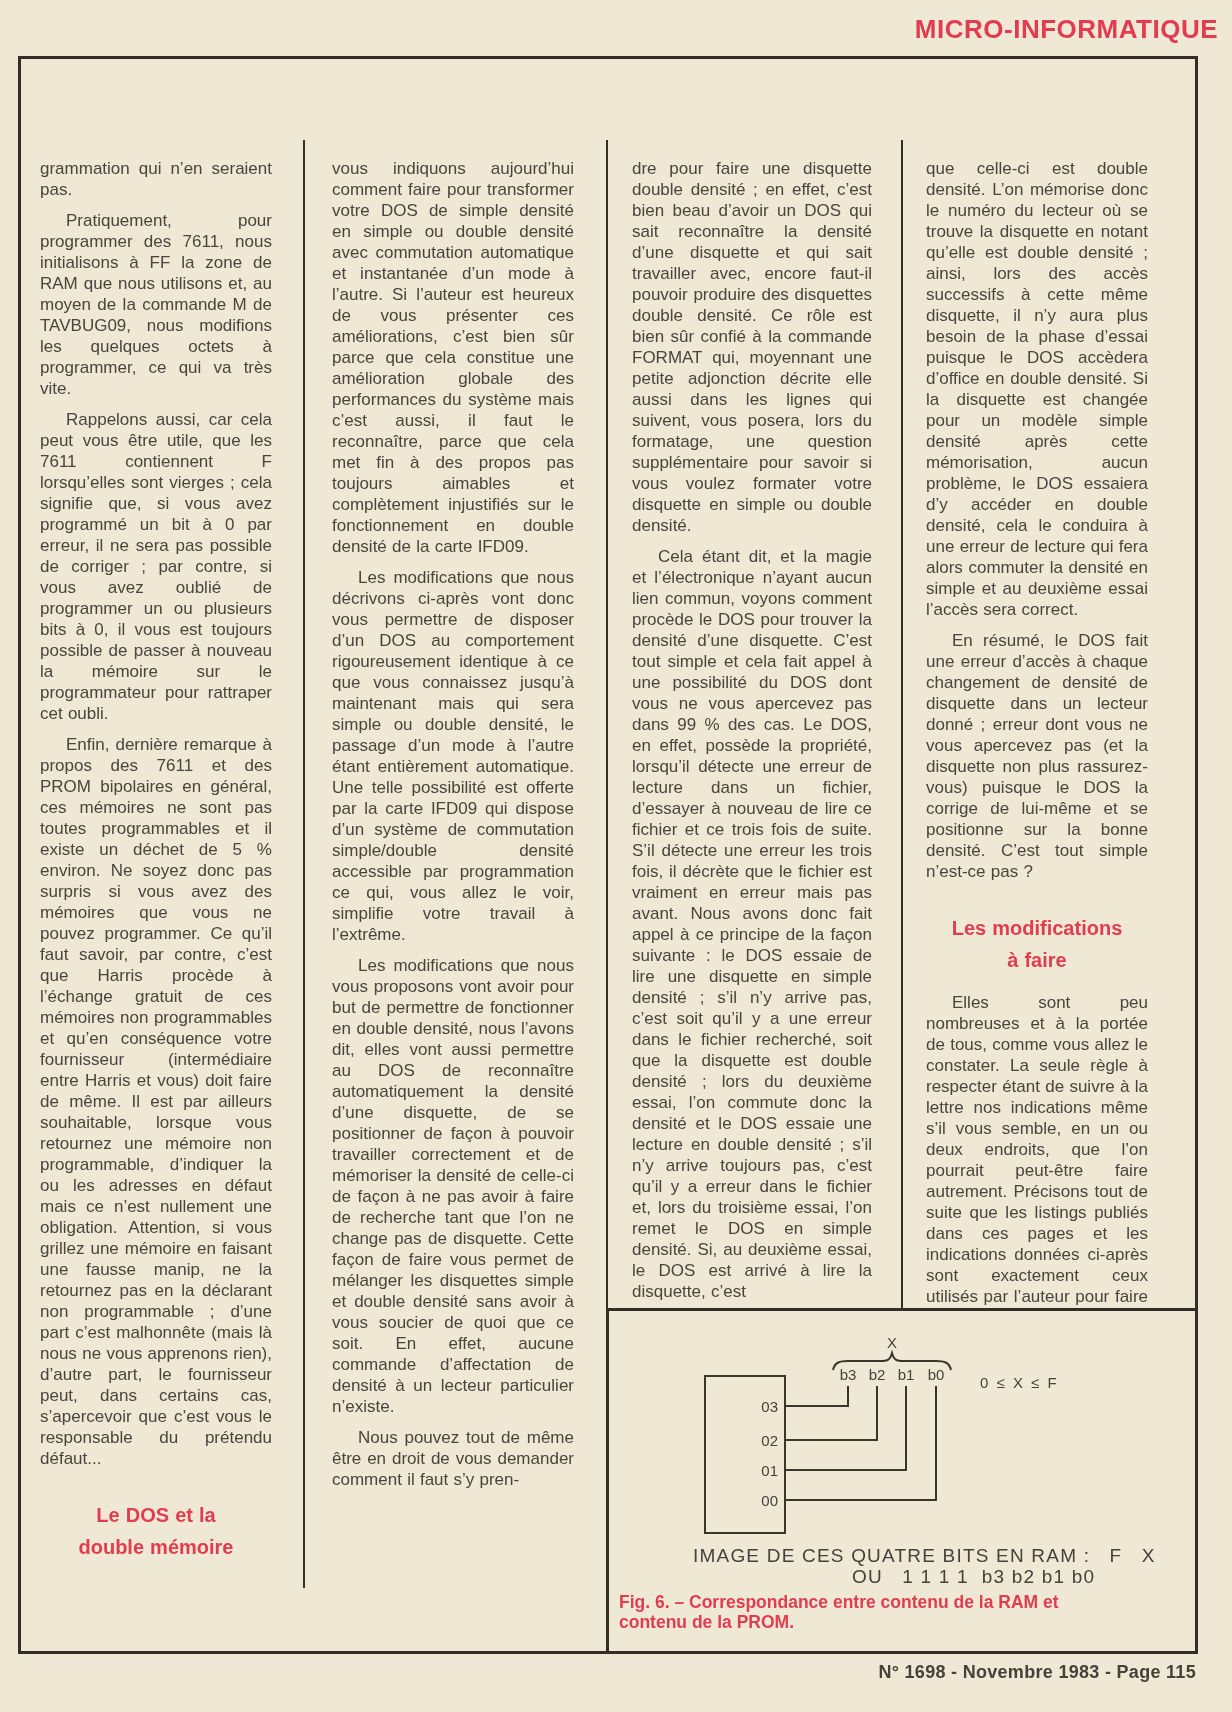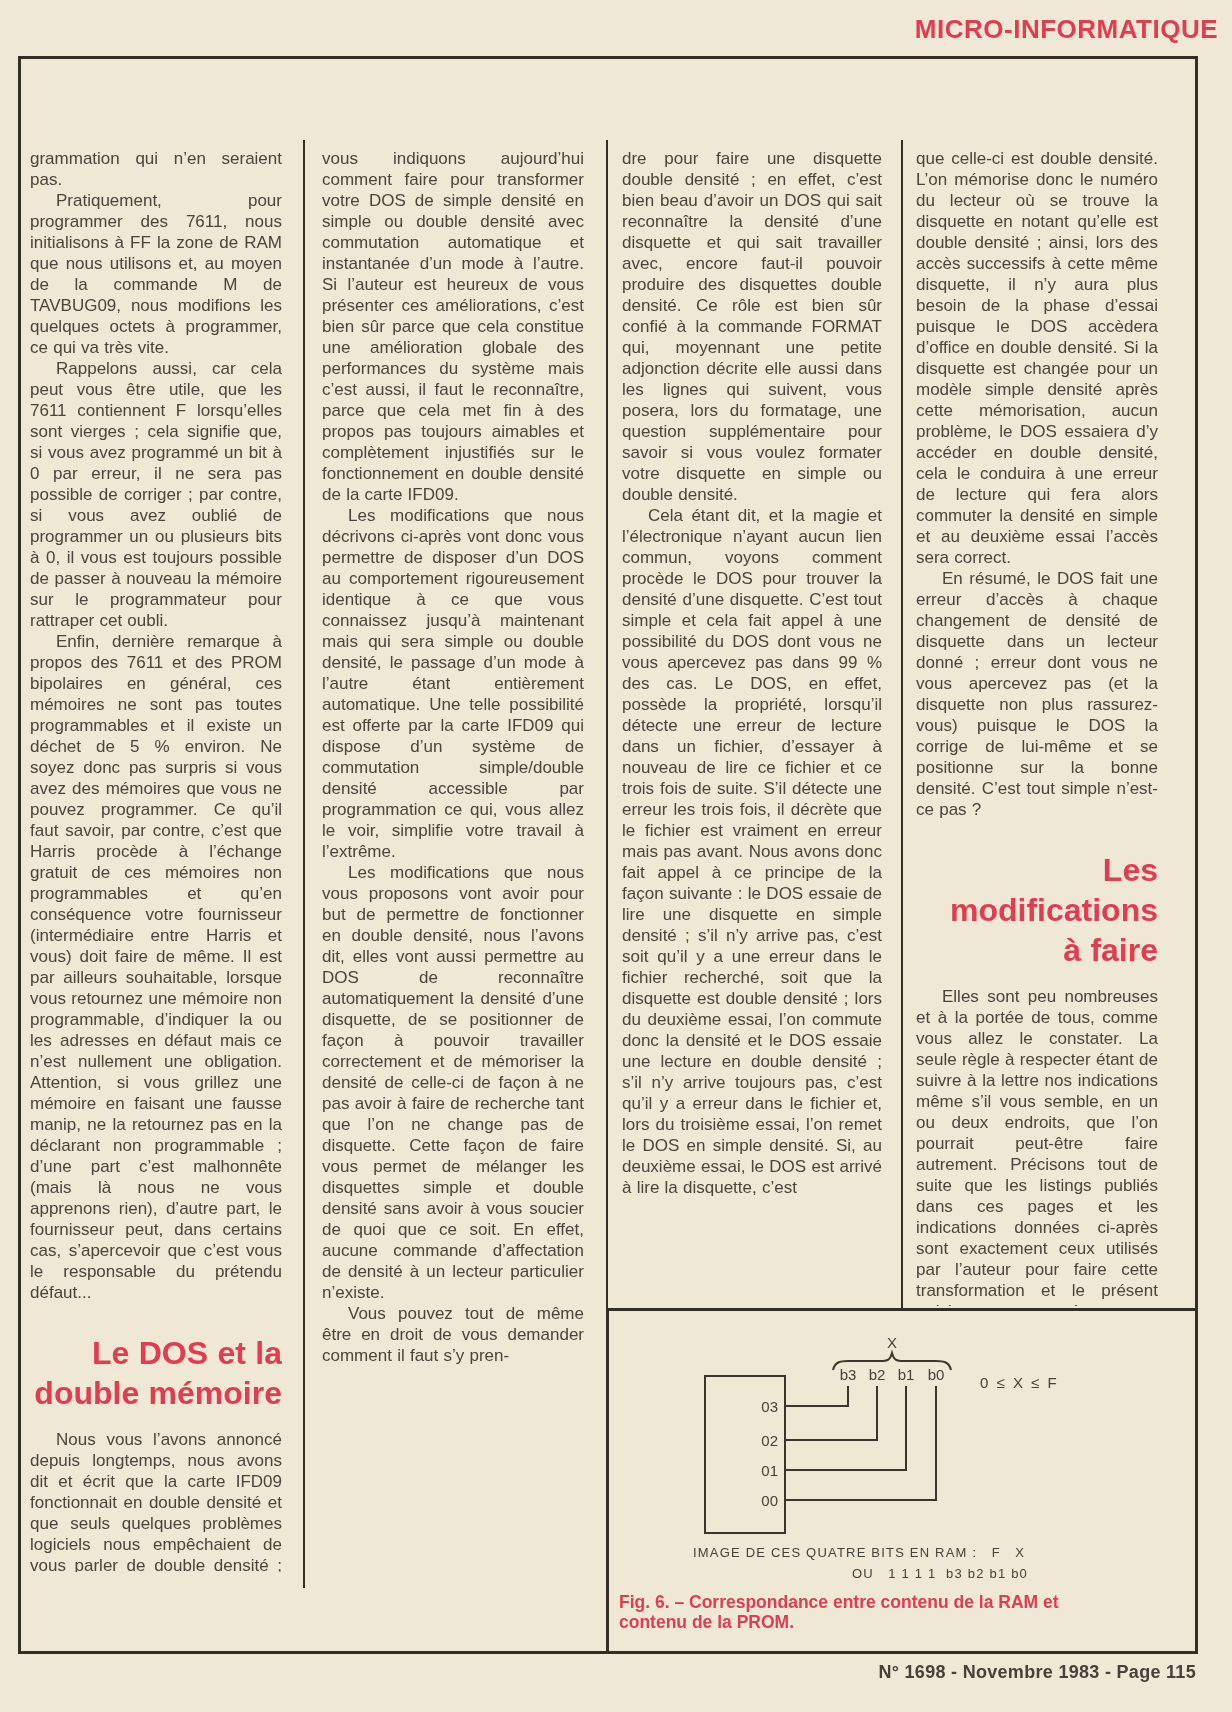--- a/index.html
+++ b/index.html
@@ -14,43 +14,43 @@
   }
   .page-frame{
     position:absolute;left:18px;top:56px;right:34px;bottom:58px;
     border:3px solid #332e26;
   }
   .col{
     position:absolute;top:148px;overflow:hidden;
     text-align:justify;font-size:17px;line-height:21px;
     hyphens:auto;-webkit-hyphens:auto;word-spacing:.5px;
   }
-  .col p{margin:0;text-indent:26px;}
+  .col p{margin:10px;text-indent:26px;}
   .col p.noindent{text-indent:0;}
   .col h2{
-    color:#e23c50;font-size:32px;line-height:40px;
-    margin:30px 0 16px 0;white-space:pre-line;text-align:right;
+    color:#e23c50;font-size:20px;line-height:32px;
+    margin:30px 0 16px 0;white-space:pre-line;text-align:center;
   }
   #col1{left:30px;width:252px;height:1424px;}
   #col2{left:322px;width:262px;height:1424px;}
   #col3{left:622px;width:260px;height:1158px;}
   #col4{left:916px;width:242px;height:1158px;}
   .vrule{position:absolute;width:2px;background:#332e26;}
   #rule1{left:303px;top:140px;height:1448px;}
   #rule2{left:606px;top:140px;height:1514px;}
   #rule3{left:901px;top:140px;height:1170px;}
   .figure-frame{
     position:absolute;left:606px;top:1308px;right:34px;bottom:58px;
     border-top:3px solid #332e26;border-left:3px solid #332e26;
   }
   .figure-svg{position:absolute;left:630px;top:1328px;}
   .figtext{font-size:15px;fill:#46413a;font-family:"Liberation Sans",sans-serif;}
   .figline{stroke:#3a352d;stroke-width:2;fill:none;}
   .ram-line{
-    position:absolute;white-space:pre;font-size:13px;
+    position:absolute;white-space:pre;font-size:19px;
     letter-spacing:1.2px;color:#46413a;
   }
   #ram1{left:693px;top:1545px;}
   #ram2{left:852px;top:1566px;}
   .figure-caption{
     position:absolute;left:619px;top:1592px;width:478px;
     color:#e23c50;font-weight:bold;font-size:17.5px;line-height:20px;text-align:left;
   }
   .page-footer{
     position:absolute;top:1662px;right:36px;
@@ -70,21 +70,21 @@
     <p>Rappelons aussi, car cela peut vous être utile, que les 7611 contiennent F lorsqu’elles sont vierges ; cela signifie que, si vous avez programmé un bit à 0 par erreur, il ne sera pas possible de corriger ; par contre, si vous avez oublié de programmer un ou plusieurs bits à 0, il vous est toujours possible de passer à nouveau la mémoire sur le programmateur pour rattraper cet oubli.</p>
     <p>Enfin, dernière remarque à propos des 7611 et des PROM bipolaires en général, ces mémoires ne sont pas toutes programmables et il existe un déchet de 5 % environ. Ne soyez donc pas surpris si vous avez des mémoires que vous ne pouvez programmer. Ce qu’il faut savoir, par contre, c’est que Harris procède à l’échange gratuit de ces mémoires non programmables et qu’en conséquence votre fournisseur (intermédiaire entre Harris et vous) doit faire de même. Il est par ailleurs souhaitable, lorsque vous retournez une mémoire non programmable, d’indiquer la ou les adresses en défaut mais ce n’est nullement une obligation. Attention, si vous grillez une mémoire en faisant une fausse manip, ne la retournez pas en la déclarant non programmable ; d’une part c’est malhonnête (mais là nous ne vous apprenons rien), d’autre part, le fournisseur peut, dans certains cas, s’apercevoir que c’est vous le responsable du prétendu défaut...</p>
     <h2>Le DOS et la
 double mémoire</h2>
     <p>Nous vous l’avons annoncé depuis longtemps, nous avons dit et écrit que la carte IFD09 fonctionnait en double densité et que seuls quelques problèmes logiciels nous empêchaient de vous parler de double densité ; tout cela est maintenant résolu et nous</p>
   </div>
 <div class="col" id="col2">
     <p class="noindent">vous indiquons aujourd’hui comment faire pour transformer votre DOS de simple densité en simple ou double densité avec commutation automatique et instantanée d’un mode à l’autre. Si l’auteur est heureux de vous présenter ces améliorations, c’est bien sûr parce que cela constitue une amélioration globale des performances du système mais c’est aussi, il faut le reconnaître, parce que cela met fin à des propos pas toujours aimables et complètement injustifiés sur le fonctionnement en double densité de la carte IFD09.</p>
     <p>Les modifications que nous décrivons ci-après vont donc vous permettre de disposer d’un DOS au comportement rigoureusement identique à ce que vous connaissez jusqu’à maintenant mais qui sera simple ou double densité, le passage d’un mode à l’autre étant entièrement automatique. Une telle possibilité est offerte par la carte IFD09 qui dispose d’un système de commutation simple/double densité accessible par programmation ce qui, vous allez le voir, simplifie votre travail à l’extrême.</p>
     <p>Les modifications que nous vous proposons vont avoir pour but de permettre de fonctionner en double densité, nous l’avons dit, elles vont aussi permettre au DOS de reconnaître automatiquement la densité d’une disquette, de se positionner de façon à pouvoir travailler correctement et de mémoriser la densité de celle-ci de façon à ne pas avoir à faire de recherche tant que l’on ne change pas de disquette. Cette façon de faire vous permet de mélanger les disquettes simple et double densité sans avoir à vous soucier de quoi que ce soit. En effet, aucune commande d’affectation de densité à un lecteur particulier n’existe.</p>
-    <p>Vous pouvez tout de même être en droit de vous demander comment il faut s’y pren-</p>
+    <p>Nous pouvez tout de même être en droit de vous demander comment il faut s’y pren-</p>
   </div>
 <div class="col" id="col3">
     <p class="noindent">dre pour faire une disquette double densité ; en effet, c’est bien beau d’avoir un DOS qui sait reconnaître la densité d’une disquette et qui sait travailler avec, encore faut-il pouvoir produire des disquettes double densité. Ce rôle est bien sûr confié à la commande FORMAT qui, moyennant une petite adjonction décrite elle aussi dans les lignes qui suivent, vous posera, lors du formatage, une question supplémentaire pour savoir si vous voulez formater votre disquette en simple ou double densité.</p>
     <p>Cela étant dit, et la magie et l’électronique n’ayant aucun lien commun, voyons comment procède le DOS pour trouver la densité d’une disquette. C’est tout simple et cela fait appel à une possibilité du DOS dont vous ne vous apercevez pas dans 99 % des cas. Le DOS, en effet, possède la propriété, lorsqu’il détecte une erreur de lecture dans un fichier, d’essayer à nouveau de lire ce fichier et ce trois fois de suite. S’il détecte une erreur les trois fois, il décrète que le fichier est vraiment en erreur mais pas avant. Nous avons donc fait appel à ce principe de la façon suivante : le DOS essaie de lire une disquette en simple densité ; s’il n’y arrive pas, c’est soit qu’il y a une erreur dans le fichier recherché, soit que la disquette est double densité ; lors du deuxième essai, l’on commute donc la densité et le DOS essaie une lecture en double densité ; s’il n’y arrive toujours pas, c’est qu’il y a erreur dans le fichier et, lors du troisième essai, l’on remet le DOS en simple densité. Si, au deuxième essai, le DOS est arrivé à lire la disquette, c’est</p>
   </div>
 <div class="col" id="col4">
     <p class="noindent">que celle-ci est double densité. L’on mémorise donc le numéro du lecteur où se trouve la disquette en notant qu’elle est double densité ; ainsi, lors des accès successifs à cette même disquette, il n’y aura plus besoin de la phase d’essai puisque le DOS accèdera d’office en double densité. Si la disquette est changée pour un modèle simple densité après cette mémorisation, aucun problème, le DOS essaiera d’y accéder en double densité, cela le conduira à une erreur de lecture qui fera alors commuter la densité en simple et au deuxième essai l’accès sera correct.</p>
     <p>En résumé, le DOS fait une erreur d’accès à chaque changement de densité de disquette dans un lecteur donné ; erreur dont vous ne vous apercevez pas (et la disquette non plus rassurez-vous) puisque le DOS la corrige de lui-même et se positionne sur la bonne densité. C’est tout simple n’est-ce pas ?</p>
     <h2>Les modifications
 à faire</h2>

